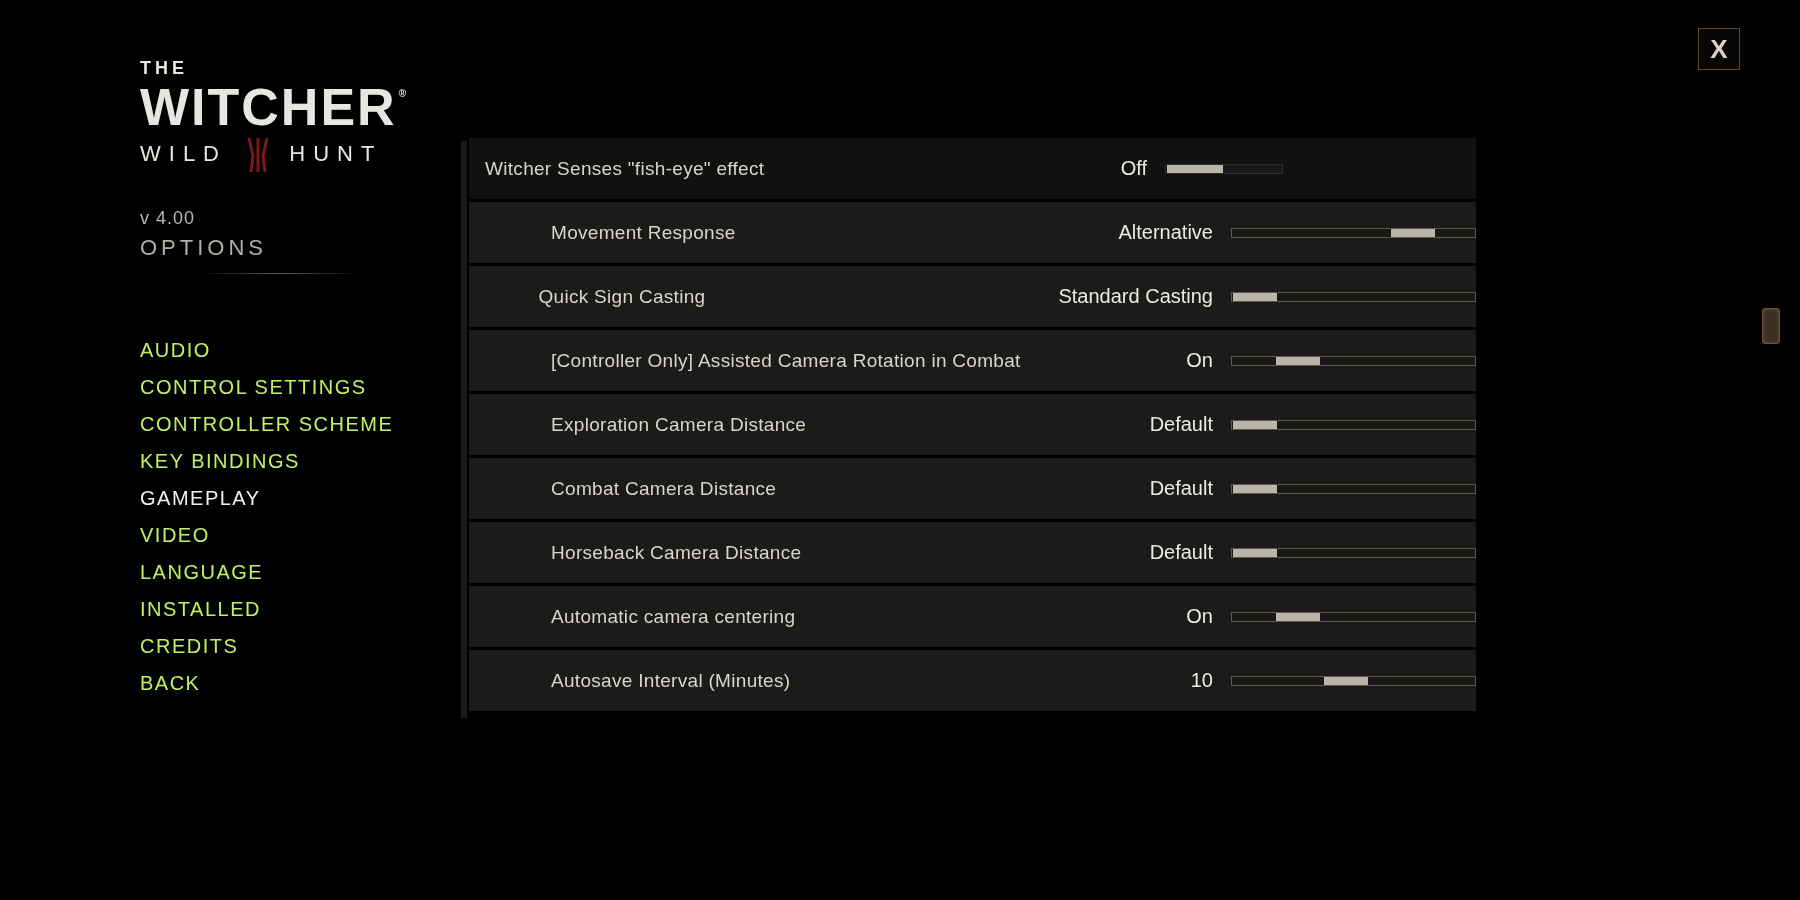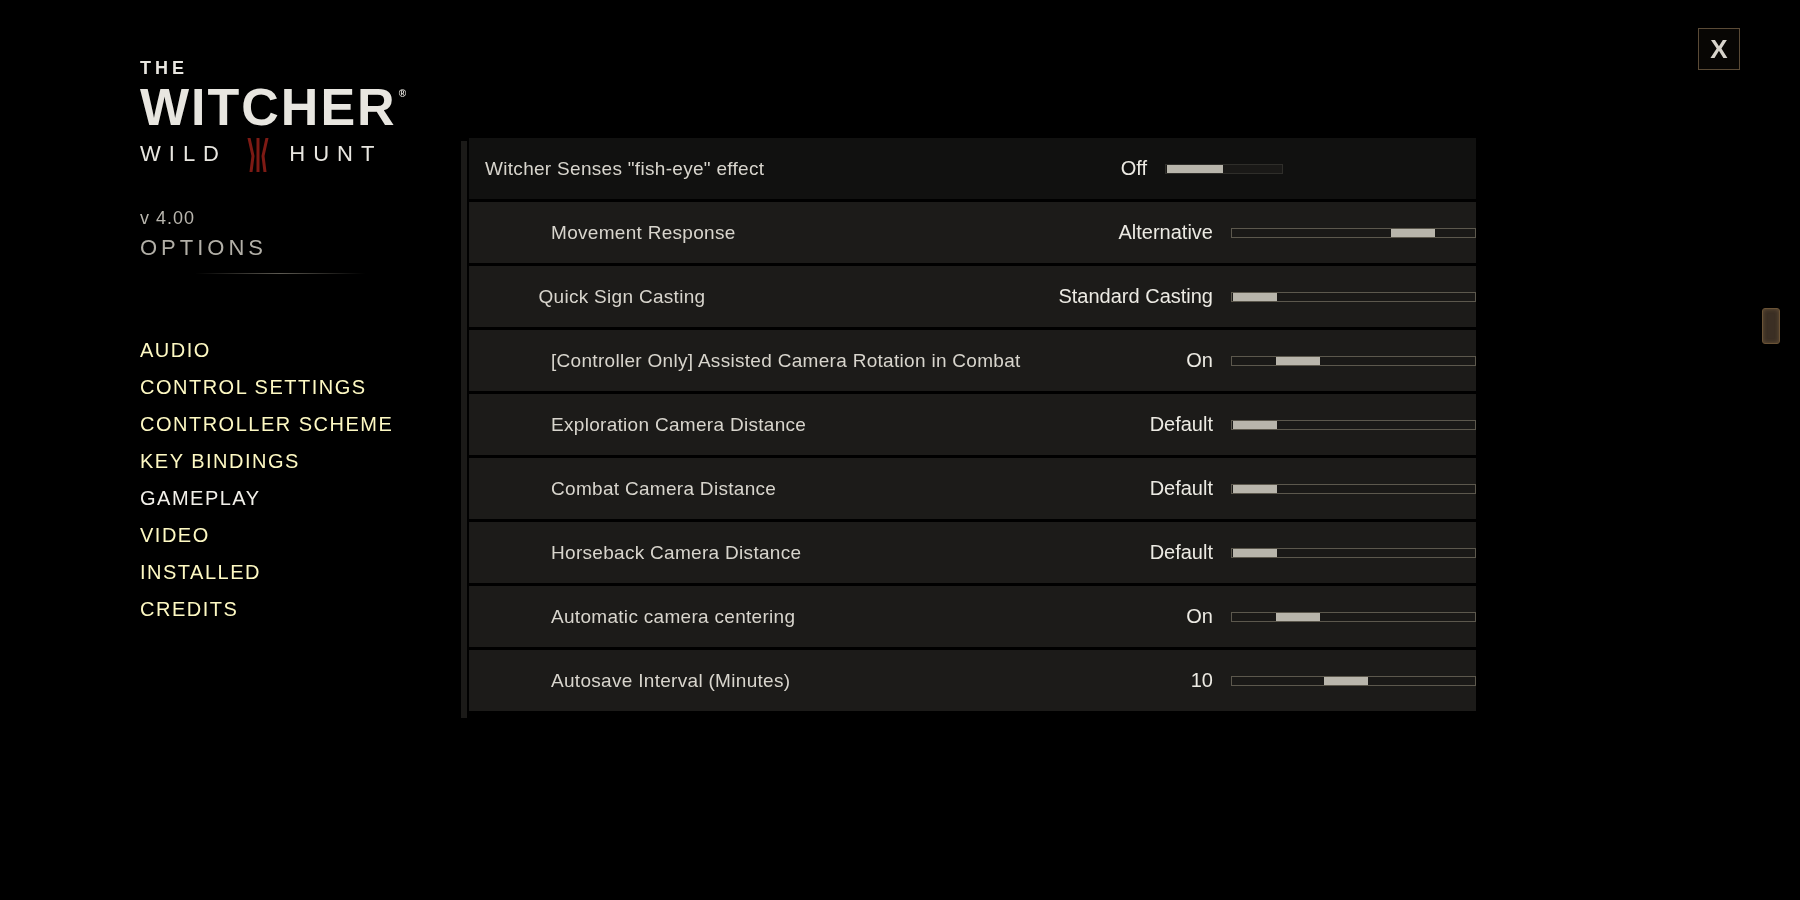--- a/index.html
+++ b/index.html
@@ -85,21 +85,21 @@
   .divider-short {
     width: 170px; height: 1px;
     background: linear-gradient(90deg, rgba(0,0,0,0) 0%, #5d5a52 50%, rgba(0,0,0,0) 100%);
     margin: 6px auto 0 auto;
   }
 
   .menu { margin-top: 58px; }
   .menu .item {
     font-size: 20px;
     letter-spacing: 1.5px;
-    color: #fef9c3;
+    color: #bef264;
     padding: 7px 0;
     cursor: pointer;
   }
   .menu .item.active { color: #f2f0ea; font-weight: 500; }
 
   
   .panel {
     position: absolute;
     left: 461px;
     top: 138px;
@@ -219,22 +219,24 @@
   <div class="options-title">OPTIONS</div>
   <div class="divider-short"></div>
 
   <div class="menu">
     <div class="item">AUDIO</div>
     <div class="item">CONTROL SETTINGS</div>
     <div class="item">CONTROLLER SCHEME</div>
     <div class="item">KEY BINDINGS</div>
     <div class="item active">GAMEPLAY</div>
     <div class="item">VIDEO</div>
+    <div class="item">LANGUAGE</div>
     <div class="item">INSTALLED</div>
     <div class="item">CREDITS</div>
+    <div class="item">BACK</div>
   </div>
 </div>
 
 <div class="panel">
   <div class="panel-bar"></div>
   <div class="rows" id="rows">
       <div class="row short">
         <div class="label">Witcher Senses "fish-eye" effect</div>
         <div class="value">Off</div>
         <div class="slider-wrap">

